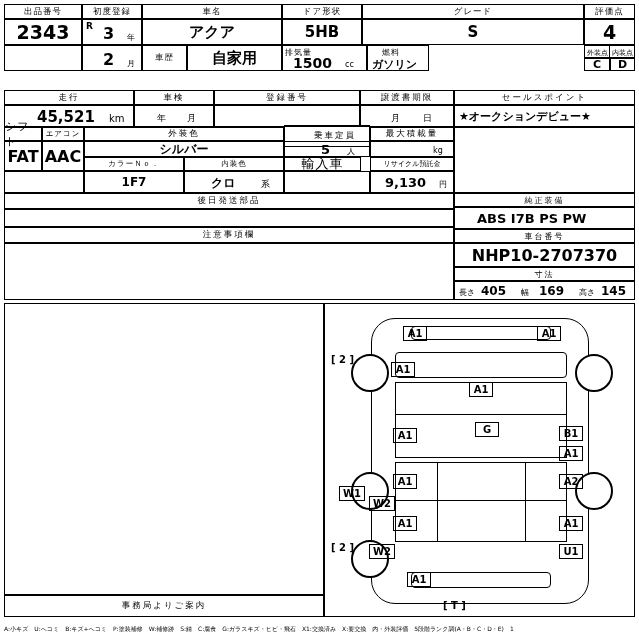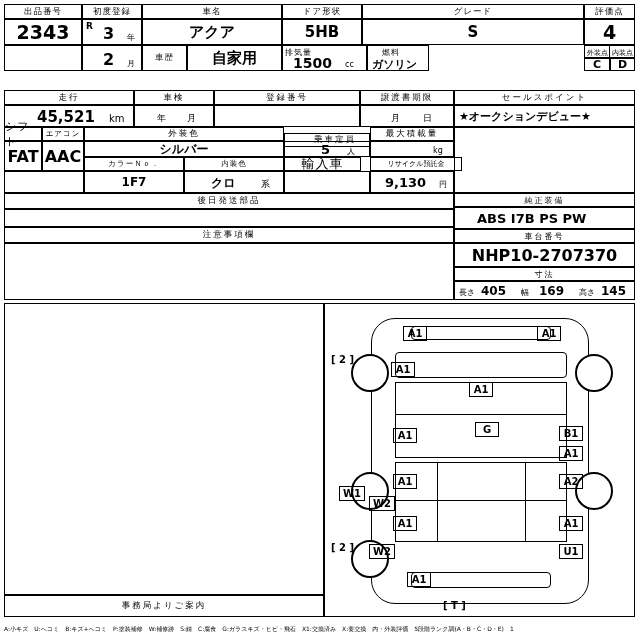--- a/index.html
+++ b/index.html
@@ -96,39 +96,39 @@
     <div class="plain" style="left:30px;top:6px;font-size:9px;font-weight:normal;">月</div>
     <div class="plain" style="left:62px;top:6px;font-size:9px;font-weight:normal;">日</div>
   </div>
 
   <div class="bx ctr hdr" style="left:454px;top:90px;width:181px;height:15px;">セールスポイント</div>
   <div class="bx lft" style="left:454px;top:105px;width:181px;height:22px;padding-left:4px;font-size:11px;font-weight:bold;">★オークションデビュー★</div>
 
   <div class="bx ctr" style="left:4px;top:127px;width:38px;height:14px;font-size:11px;letter-spacing:1px;">シフト</div>
   <div class="bx ctr" style="left:42px;top:127px;width:42px;height:14px;font-size:7.5px;letter-spacing:1px;">エアコン</div>
   <div class="bx ctr hdr" style="left:84px;top:127px;width:200px;height:14px;">外装色</div>
-  <div class="bx ctr hdr" style="left:284px;top:133px;width:86px;height:14px;padding-left:16px;">乗車定員</div>
+  <div class="bx ctr hdr" style="left:284px;top:125px;width:86px;height:22px;padding-left:16px;">乗車定員</div>
   <div class="bx ctr hdr" style="left:370px;top:127px;width:84px;height:14px;">最大積載量</div>
 
   <div class="bx ctr" style="left:4px;top:141px;width:38px;height:30px;font-size:16px;font-weight:bold;">FAT</div>
   <div class="bx ctr" style="left:42px;top:141px;width:42px;height:30px;font-size:16px;font-weight:bold;">AAC</div>
   <div class="bx ctr" style="left:84px;top:141px;width:200px;height:16px;font-size:12px;font-weight:bold;">シルバー</div>
 
   <div class="bx" style="left:284px;top:141px;width:86px;height:16px;">
     <div class="plain" style="left:36px;top:0px;font-size:13px;">5</div>
     <div class="plain" style="left:62px;top:4px;font-size:8px;font-weight:normal;">人</div>
   </div>
   <div class="bx" style="left:370px;top:141px;width:84px;height:16px;">
     <div class="plain" style="left:62px;top:4px;font-size:8px;font-weight:normal;">kg</div>
   </div>
 
   <div class="bx ctr" style="left:84px;top:157px;width:100px;height:14px;font-size:7.5px;letter-spacing:1px;">カラーＮｏ．</div>
   <div class="bx ctr" style="left:184px;top:157px;width:100px;height:14px;font-size:7.5px;letter-spacing:1px;">内装色</div>
   <div class="bx ctr" style="left:284px;top:157px;width:77px;height:14px;font-size:13px;letter-spacing:1px;font-family:Liberation Serif, serif;">輸入車</div>
-  <div class="bx ctr" style="left:370px;top:157px;width:92px;height:14px;font-size:7px;letter-spacing:0px;">リサイクル預託金</div>
+  <div class="bx ctr" style="left:370px;top:157px;width:84px;height:14px;font-size:7px;letter-spacing:0px;">リサイクル預託金</div>
 
   <div class="bx ctr" style="left:84px;top:171px;width:100px;height:22px;font-size:12px;font-weight:bold;">1F7</div>
   <div class="bx" style="left:184px;top:171px;width:100px;height:22px;">
     <div class="plain" style="left:26px;top:3px;font-size:12px;">クロ</div>
     <div class="plain" style="left:76px;top:6px;font-size:9px;font-weight:normal;">系</div>
   </div>
   <div class="bx" style="left:284px;top:171px;width:86px;height:22px;"></div>
   <div class="bx" style="left:370px;top:171px;width:84px;height:22px;">
     <div class="plain" style="left:14px;top:3px;font-size:13px;">9,130</div>
     <div class="plain" style="left:68px;top:7px;font-size:8px;font-weight:normal;">円</div>

